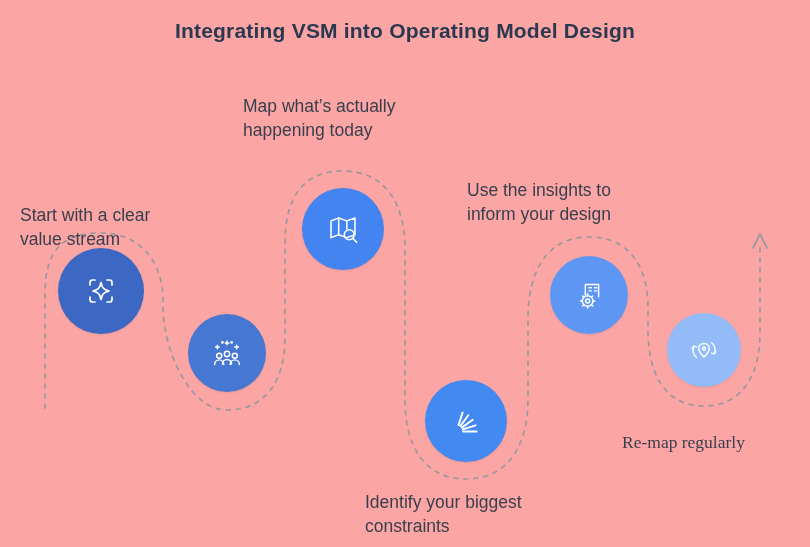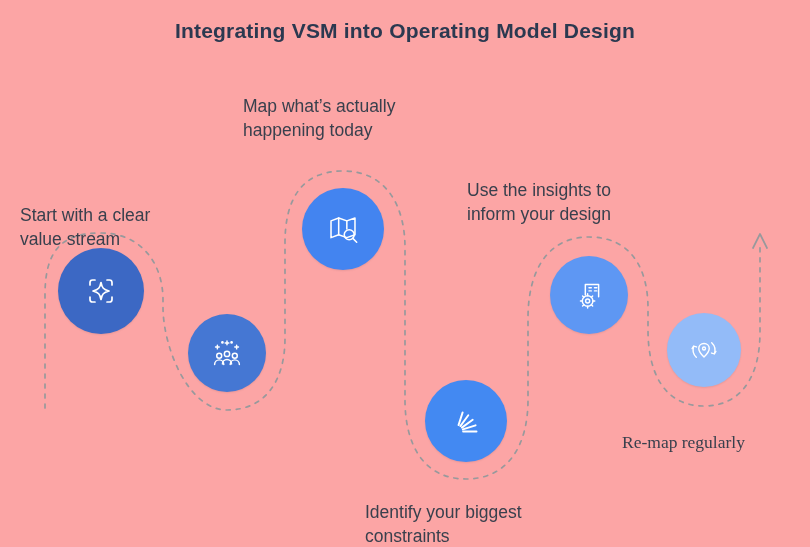--- a/index.html
+++ b/index.html
@@ -84,21 +84,21 @@
     <svg width="46" height="46" viewBox="0 0 48 48">
       <g fill="none" stroke="#fff" stroke-width="2" stroke-linecap="round">
         <path d="M21 35H35"></path>
         <path d="M20.7 32.8L34 28.5"></path>
         <path d="M19.7 30.9L31 22.7"></path>
         <path d="M18.1 29.3L26.4 18"></path>
         <path d="M16.2 28.3L20.5 15"></path>
       </g>
     </svg>
   </div>
-  <div class="label" style="left:365px;top:500px;width:200px;">Identify your biggest constraints</div>
+  <div class="label" style="left:365px;top:490px;width:200px;">Identify your biggest constraints</div>
 
   <div class="circle" style="left: 550px; top: 256px; width: 78px; height: 78px; background: rgb(94, 151, 243);">
     <svg width="44" height="44" viewBox="0 0 48 48">
       <g fill="none" stroke="#fff" stroke-width="1.6" stroke-linecap="round" stroke-linejoin="round">
         <path d="M20 24V12.5h14.5V26"></path>
         <path d="M24 16h2.5M30 16h2.5M24 19.5h2.5M30 19.5h2.5"></path>
         <circle cx="22.5" cy="30.5" r="5.8"></circle>
         <circle cx="22.5" cy="30.5" r="2.2"></circle>
         <path d="M22.5 22.7v2M22.5 36.3v2M14.7 30.5h2M28.3 30.5h2M17 25l1.4 1.4M26.6 34.6L28 36M28 25l-1.4 1.4M18.4 34.6L17 36"></path>
       </g>

